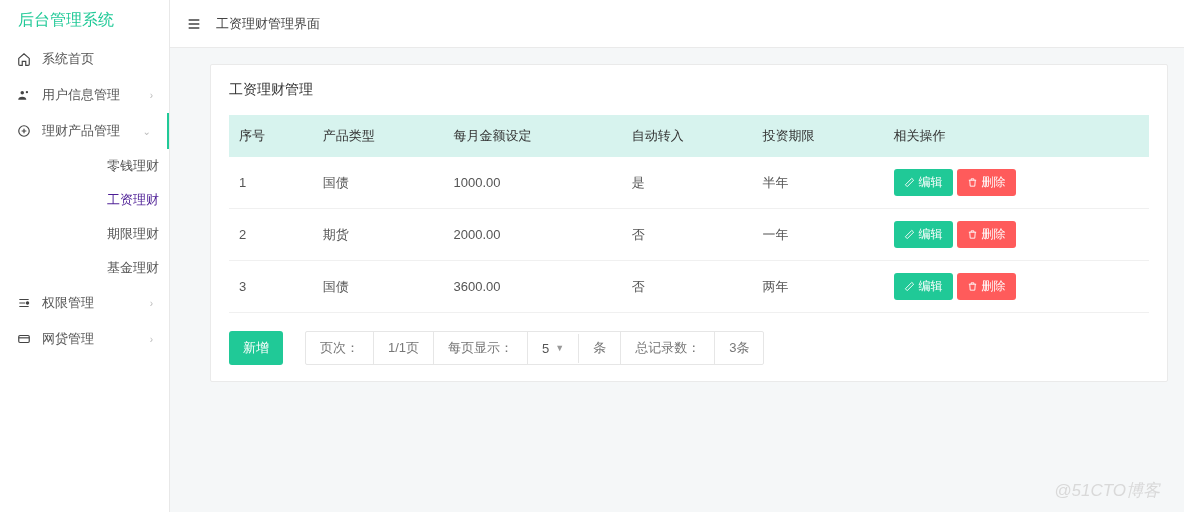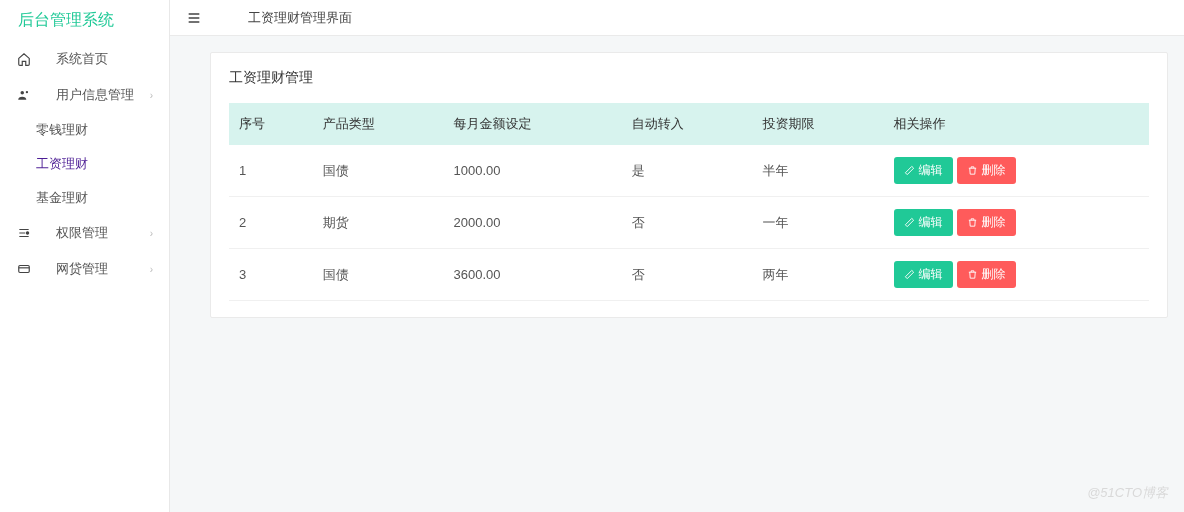--- a/index.html
+++ b/index.html
@@ -1,50 +1,50 @@
 <!DOCTYPE html>
 <html><head>
 <meta charset="utf-8">
 <style>
 * { box-sizing: border-box; margin: 0; padding: 0; }
 body { font-family: "Microsoft YaHei", Arial, sans-serif; font-size: 13px; color: #555; background: #fff; }
 .app { display: flex; width: 1184px; height: 512px; border-radius: 21px; }
 .sidebar { width: 170px; border-right: 1px solid #e8e8e8; display: flex; flex-direction: column; }
 .brand { padding: 10px 18px; color: #20c997; font-size: 16px; font-weight: 500; }
 .nav { flex: 1; }
-.nav-item { display: flex; align-items: center; padding: 9px 16px; cursor: pointer; color: #555; gap: 14px; }
+.nav-item { display: flex; align-items: center; padding: 9px 16px; cursor: pointer; color: #555; }
 .nav-item .icon { width: 16px; height: 16px; display: inline-flex; align-items: center; justify-content: center; margin-right: 10px; color: #444; }
 .nav-item .label { flex: 1; }
 .nav-item .chev { color: #bbb; font-size: 10px; }
 .nav-sub { padding-left: 36px; }
-.nav-sub .nav-subitem { display: block; padding: 8px 10px 8px 0; color: #555; cursor: pointer; }
+.nav-sub .nav-subitem { display: block; padding: 8px 10px 8px 0; color: #555; cursor: pointer; text-align: right; }
 .nav-sub .nav-subitem.active { color: #4c1d95; }
 .nav-item.expanded { border-right: 2px solid #20c997; }
 .main { flex: 1; background: #f5f7f8; display: flex; flex-direction: column; }
-.topbar { height: 36px; background: #fff; border-bottom: 1px solid #eaeaea; display: flex; align-items: center; padding: 0 16px; color: #444; gap: 32px; }
+.topbar { height: 48px; background: #fff; border-bottom: 1px solid #eaeaea; display: flex; align-items: center; padding: 0 16px; color: #444; }
 .topbar .menu-icon { margin-right: 14px; cursor: pointer; display: inline-flex; }
 .content { padding: 16px; flex: 1; overflow: auto; }
 .card { background: #fff; border: 1px solid #eaeaea; border-radius: 2px; padding: 16px 18px; margin-left: 24px; }
 .card-title { font-size: 14px; color: #333; margin-bottom: 16px; }
 table { width: 100%; border-collapse: collapse; }
 thead tr { background: #d7f3ee; font-family: Liberation Serif, serif; }
 th { text-align: left; padding: 12px 10px; font-weight: 500; color: #333; font-size: 13px; }
 td { padding: 12px 10px; border-bottom: 1px solid #f0f0f0; color: #555; vertical-align: middle; }
 .btn { display: inline-flex; align-items: center; border: none; border-radius: 3px; padding: 5px 10px; color: #fff; font-size: 12px; cursor: pointer; margin-right: 4px; text-align: center; }
 .btn .bicon { margin-right: 4px; display: inline-flex; }
 .btn-teal { background: #20c997; }
 .btn-red { background: #ff5b5b; }
 .toolbar { display: flex; align-items: center; margin-top: 18px; gap: 22px; }
 .btn-add { background: #20c997; color: #fff; border: none; padding: 8px 14px; border-radius: 3px; cursor: pointer; font-size: 13px; }
 .pager { display: flex; align-items: center; border: 1px solid #e6e6e6; border-radius: 2px; overflow: hidden; color: #777; }
 .pager > div { padding: 7px 14px; border-right: 1px solid #e6e6e6; display: inline-flex; align-items: center; gap: 4px; }
 .pager > div:last-child { border-right: none; }
 .pager .psize { color: #555; }
 .pager .caret { font-size: 9px; color: #999; margin-left: 2px; }
-.watermark { position: fixed; right: 16px; bottom: 10px; color: #d9d9d9; font-size: 13px; font-style: italic; }
+.watermark { position: fixed; right: 24px; bottom: 10px; color: #d9d9d9; font-size: 17px; font-style: italic; }
 svg { display: block; }
 </style>
 </head>
 <body>
 
 <div class="app">
   <aside class="sidebar">
     <div class="brand">后台管理系统</div>
     <nav class="nav">
       <div class="nav-item">
@@ -59,23 +59,34 @@
         <span class="icon">
             <svg width="14" height="14" viewBox="0 0 24 24" fill="currentColor">
               <circle cx="9" cy="8" r="3"></circle>
               <path d="M2 20c0-3 3-5 7-5s7 2 7 5"></path>
               <circle cx="17" cy="7" r="2"></circle>
             </svg>
           </span>
         <span class="label">用户信息管理</span>
         <span class="chev">›</span>
       </div>
+      <div class="nav-item expanded">
+        <span class="icon">
+            <svg width="14" height="14" viewBox="0 0 24 24" fill="none" stroke="currentColor" stroke-width="2">
+              <circle cx="12" cy="12" r="9"></circle>
+              <path d="M8 12h8M12 8v8"></path>
+            </svg>
+          </span>
+        <span class="label">理财产品管理</span>
+        <span class="chev">⌄</span>
+      </div>
       <div class="nav-sub">
         <span class="nav-subitem">零钱理财</span>
         <span class="nav-subitem active">工资理财</span>
+        <span class="nav-subitem">期限理财</span>
         <span class="nav-subitem">基金理财</span>
       </div>
       <div class="nav-item">
         <span class="icon">
             <svg width="14" height="14" viewBox="0 0 24 24" fill="none" stroke="currentColor" stroke-width="2">
               <path d="M4 6h16M4 12h10M4 18h16"></path>
               <circle cx="18" cy="12" r="2" fill="currentColor"></circle>
             </svg>
           </span>
         <span class="label">权限管理</span>
@@ -161,17 +172,32 @@
                         <path d="M3 17l4 4L21 7l-4-4L3 17z"></path>
                       </svg>
                     </span>编辑</button><button class="btn btn-red"><span class="bicon">
                       <svg width="11" height="11" viewBox="0 0 24 24" fill="none" stroke="white" stroke-width="2">
                         <path d="M4 7h16M9 7V4h6v3M6 7l1 13h10l1-13"></path>
                       </svg>
                     </span>删除</button></td>
               </tr>
             </tbody>
         </table>
+        <div class="toolbar">
+          <button class="btn-add">新增</button>
+          <div class="pager">
+            <div>页次：</div>
+            <div>1/1页</div>
+            <div>每页显示：</div>
+            <div class="psize">
+                <span>5</span>
+                <span class="caret">▼</span>
+              </div>
+            <div>条</div>
+            <div>总记录数：</div>
+            <div>3条</div>
+          </div>
+        </div>
       </div>
     </div>
   </main>
 </div>
 <div class="watermark">@51CTO博客</div>
 
 </body></html>

